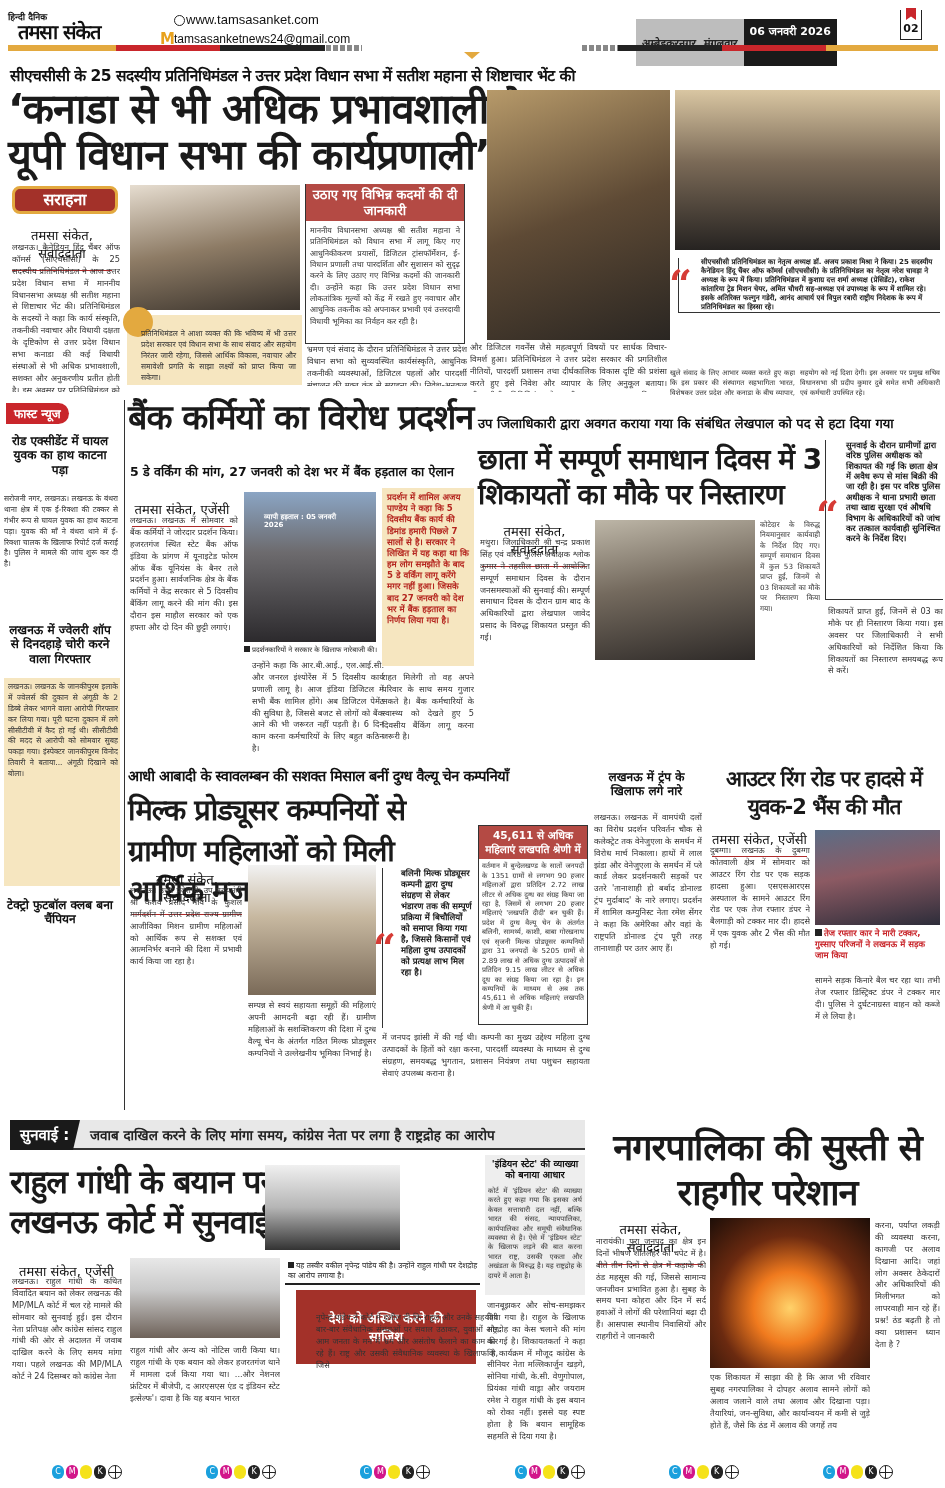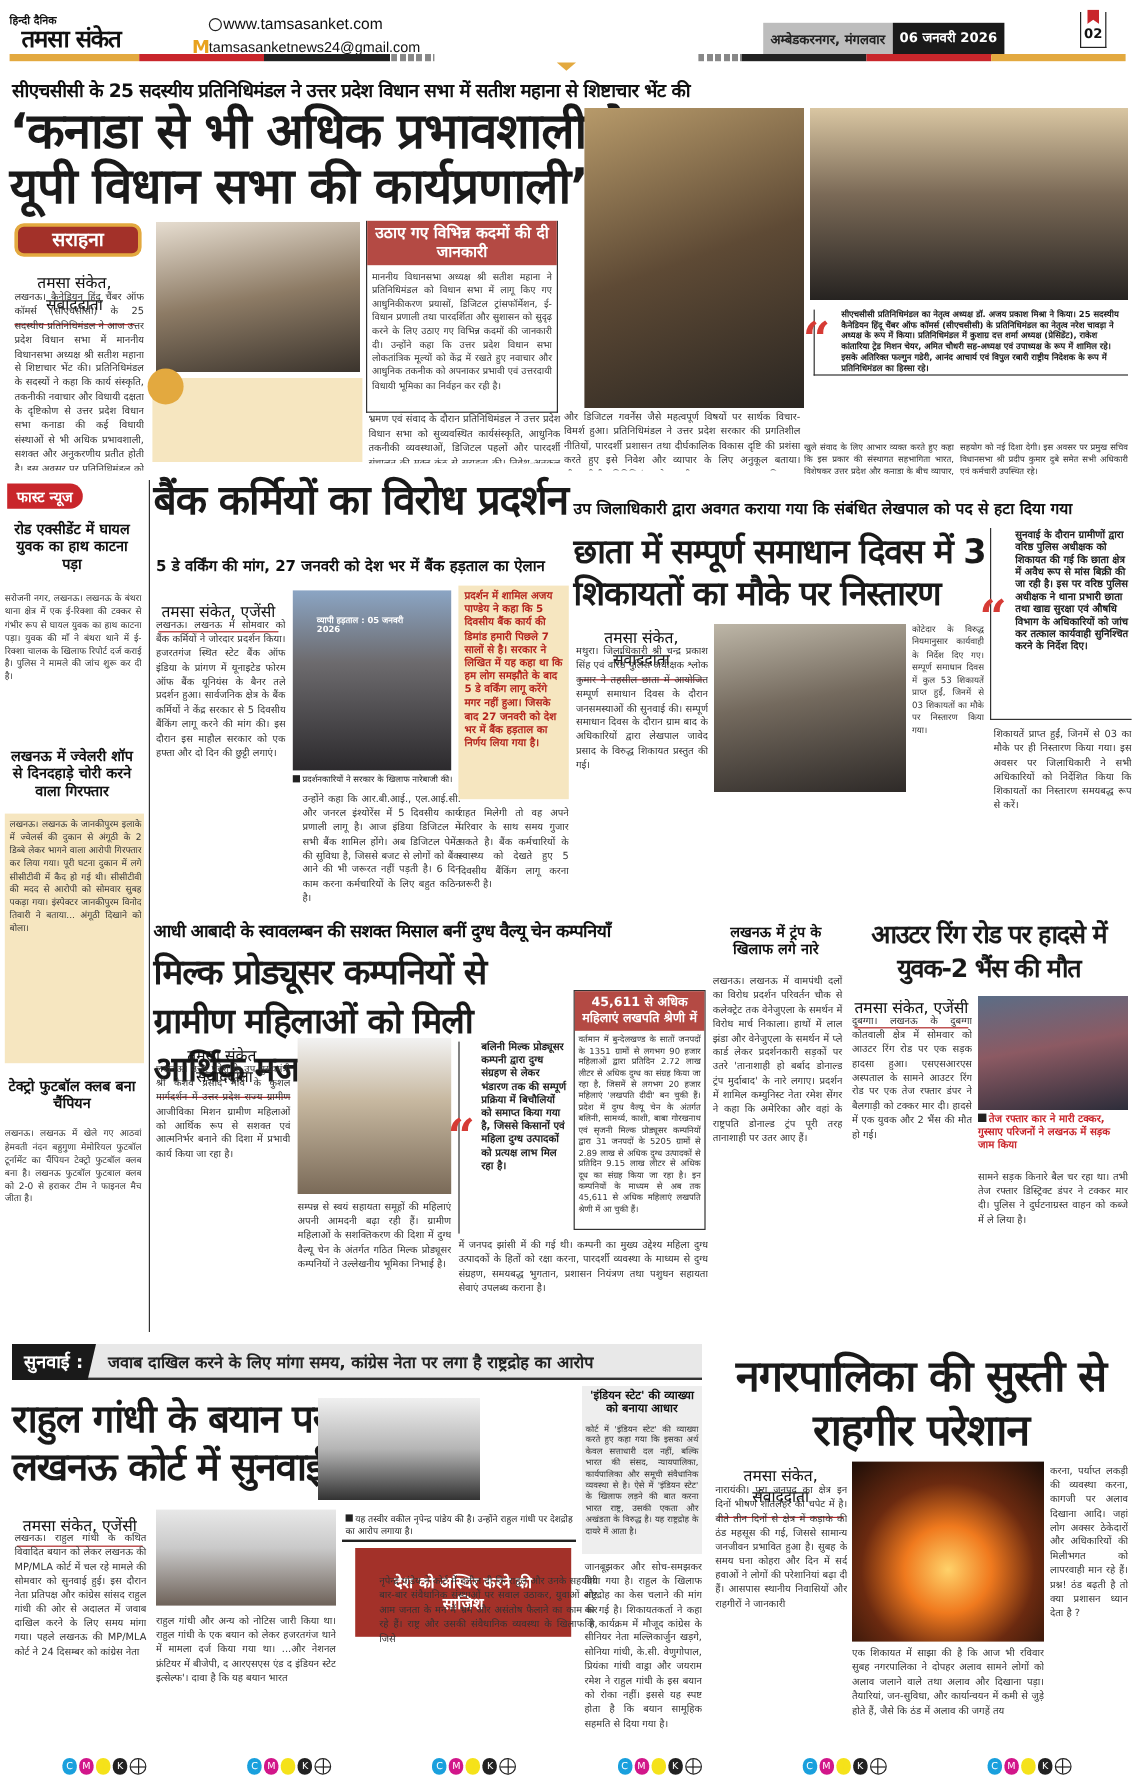--- a/index.html
+++ b/index.html
@@ -4,21 +4,21 @@
 <style>
 *{box-sizing:border-box;margin:0;padding:0}
 body{width:945px;height:1488px;background:#fff;font-family:"DejaVu Sans",sans-serif;color:#111;position:relative;overflow:hidden}
 .abs{position:absolute}
 .mast-small{font-size:9px;font-weight:bold}
 .mast-name{font-size:20px;font-weight:bold;letter-spacing:-1px}
 .web{font-size:13px;font-family:"Liberation Sans",sans-serif}
 .stripe{height:6px;position:absolute}
 .sec-tab{background:#e3a93f;color:#222;font-size:15px;font-weight:bold;text-align:center;padding-top:8px}
 .dateblk{display:flex;font-size:11px;font-weight:bold}
-.datecity{background:#bdbdbd;padding:6px 6px;color:#222}
+.datecity{background:#bdbdbd;padding:16px 6px;color:#222}
 .datedt{background:#1a1a1a;color:#fff;padding:4px 6px}
 .kicker{font-size:15px;font-weight:bold;letter-spacing:-0.5px}
 .hl{font-weight:bold;line-height:1.05;letter-spacing:-1px;color:#1a1a1a}
 .body{font-size:8.2px;line-height:1.45;color:#333;text-align:justify}
 .byline{font-size:13px;font-weight:normal;border-bottom:1.5px solid #b02a2a;padding-bottom:8px;text-align:center}
 .photo{background:linear-gradient(135deg,#6b5b4a,#9a8770 40%,#3e3a34);}
 .redbox{background:#b44a44;color:#fff;font-weight:bold;text-align:center}
 .qmark{color:#d63b35;font-size:56px;font-weight:bold;font-family:"DejaVu Serif",serif;line-height:1}
 .beige{background:#f6e6c0}
 .side-title{font-weight:bold;text-align:center;line-height:1.2}
@@ -65,20 +65,21 @@
 
 <div class="abs" style="left:12px;top:186px;width:106px;height:28px;background:#a33129;border-radius:8px;border:3px solid #e3a93f;">
   <div style="color:#fff;font-weight:bold;font-size:16px;text-align:center;line-height:22px;">सराहना</div>
 </div>
 <div class="abs byline" style="left:12px;top:226px;width:100px;">तमसा संकेत, संवाददाता</div>
 <div class="abs body" style="left:12px;top:242px;width:108px;height:150px;overflow:hidden;">लखनऊ। कैनेडियन हिंदू चैंबर ऑफ कॉमर्स (सीएचसीसी) के 25 सदस्यीय प्रतिनिधिमंडल ने आज उत्तर प्रदेश विधान सभा में माननीय विधानसभा अध्यक्ष श्री सतीश महाना से शिष्टाचार भेंट की। प्रतिनिधिमंडल के सदस्यों ने कहा कि कार्य संस्कृति, तकनीकी नवाचार और विधायी दक्षता के दृष्टिकोण से उत्तर प्रदेश विधान सभा कनाडा की कई विधायी संस्थाओं से भी अधिक प्रभावशाली, सशक्त और अनुकरणीय प्रतीत होती है। इस अवसर पर प्रतिनिधिमंडल को विधान सभा परिसर का विस्तृत</div>
 
 <div class="abs photo" style="left:130px;top:185px;width:170px;height:125px;background:linear-gradient(170deg,#e6ddd0,#8d7b65 50%,#3b342d);"></div>
 <div class="abs beige" style="left:127px;top:315px;width:175px;height:70px;">
   <div class="abs" style="left:-4px;top:-8px;width:30px;height:30px;background:#e3a93f;border-radius:50%;"></div>
+  <div class="abs body" style="left:14px;top:14px;width:155px;font-size:7.5px;">प्रतिनिधिमंडल ने आशा व्यक्त की कि भविष्य में भी उत्तर प्रदेश सरकार एवं विधान सभा के साथ संवाद और सहयोग निरंतर जारी रहेगा, जिससे आर्थिक विकास, नवाचार और समावेशी प्रगति के साझा लक्ष्यों को प्राप्त किया जा सकेगा।</div>
 </div>
 
 <div class="abs" style="left:305px;top:184px;width:160px;height:160px;border:1.5px solid #333;border-top:none;">
   <div class="redbox" style="font-size:13px;padding:3px 4px;line-height:1.2;">उठाए गए विभिन्न कदमों की दी जानकारी</div>
   <div class="body" style="padding:4px;font-size:7.8px;">माननीय विधानसभा अध्यक्ष श्री सतीश महाना ने प्रतिनिधिमंडल को विधान सभा में लागू किए गए आधुनिकीकरण प्रयासों, डिजिटल ट्रांसफॉर्मेशन, ई-विधान प्रणाली तथा पारदर्शिता और सुशासन को सुदृढ़ करने के लिए उठाए गए विभिन्न कदमों की जानकारी दी। उन्होंने कहा कि उत्तर प्रदेश विधान सभा लोकतांत्रिक मूल्यों को केंद्र में रखते हुए नवाचार और आधुनिक तकनीक को अपनाकर प्रभावी एवं उत्तरदायी विधायी भूमिका का निर्वहन कर रही है।</div>
 </div>
 <div class="abs body" style="left:307px;top:344px;width:160px;height:42px;overflow:hidden;">भ्रमण एवं संवाद के दौरान प्रतिनिधिमंडल ने उत्तर प्रदेश विधान सभा को सुव्यवस्थित कार्यसंस्कृति, आधुनिक तकनीकी व्यवस्थाओं, डिजिटल पहलों और पारदर्शी संचालन की मुक्त कंठ से सराहना की। निवेश-अनुकूल वातावरण, ईज ऑफ डूइंग बिजनेस</div>
 <div class="abs body" style="left:470px;top:342px;width:197px;height:50px;overflow:hidden;">और डिजिटल गवर्नेंस जैसे महत्वपूर्ण विषयों पर सार्थक विचार-विमर्श हुआ। प्रतिनिधिमंडल ने उत्तर प्रदेश सरकार की प्रगतिशील नीतियों, पारदर्शी प्रशासन तथा दीर्घकालिक विकास दृष्टि की प्रशंसा करते हुए इसे निवेश और व्यापार के लिए अनुकूल बताया। सीएचसीसी प्रतिनिधिमंडल ने माननीय अध्यक्ष द्वारा प्रदान किए गए समय, मार्गदर्शन और</div>
 
 <div class="abs" style="left:678px;top:258px;width:262px;height:55px;border-left:1px solid #333;border-bottom:1.5px solid #333;">
@@ -89,21 +90,20 @@
 <div class="abs body" style="left:800px;top:368px;width:140px;height:30px;overflow:hidden;font-size:7px;">सहयोग को नई दिशा देगी। इस अवसर पर प्रमुख सचिव विधानसभा श्री प्रदीप कुमार दुबे समेत सभी अधिकारी एवं कर्मचारी उपस्थित रहे।</div>
 
 <div class="abs" style="left:0;top:400px;width:125px;height:710px;border-right:1.5px solid #333;">
   <div class="abs" style="left:6px;top:3px;background:#c9262b;color:#fff;font-weight:bold;font-size:12px;padding:2px 8px;border-radius:0 12px 12px 0;">फास्ट न्यूज</div>
   <div class="abs side-title" style="left:4px;top:34px;width:112px;font-size:12px;">रोड एक्सीडेंट में घायल युवक का हाथ काटना पड़ा</div>
   <div class="abs body" style="left:4px;top:94px;width:114px;height:126px;overflow:hidden;font-size:7.5px;">सरोजनी नगर, लखनऊ। लखनऊ के बंथरा थाना क्षेत्र में एक ई-रिक्शा की टक्कर से गंभीर रूप से घायल युवक का हाथ काटना पड़ा। युवक की माँ ने बंथरा थाने में ई-रिक्शा चालक के खिलाफ रिपोर्ट दर्ज कराई है। पुलिस ने मामले की जांच शुरू कर दी है।</div>
   <div class="abs side-title" style="left:4px;top:223px;width:112px;font-size:12px;">लखनऊ में ज्वेलरी शॉप से दिनदहाड़े चोरी करने वाला गिरफ्तार</div>
   <div class="abs beige" style="left:4px;top:278px;width:116px;height:208px;"></div>
   <div class="abs body" style="left:8px;top:282px;width:110px;height:200px;overflow:hidden;font-size:7.5px;">लखनऊ। लखनऊ के जानकीपुरम इलाके में ज्वेलर्स की दुकान से अंगूठी के 2 डिब्बे लेकर भागने वाला आरोपी गिरफ्तार कर लिया गया। पूरी घटना दुकान में लगे सीसीटीवी में कैद हो गई थी। सीसीटीवी की मदद से आरोपी को सोमवार सुबह पकड़ा गया। इंस्पेक्टर जानकीपुरम विनोद तिवारी ने बताया... अंगूठी दिखाने को बोला।</div>
   <div class="abs side-title" style="left:4px;top:498px;width:112px;font-size:12px;">टेक्ट्रो फुटबॉल क्लब बना चैंपियन</div>
-  <div class="abs body" style="left:4px;top:540px;width:114px;height:165px;overflow:hidden;font-size:7.5px;">लखनऊ। लखनऊ में खेले गए आठवां हेमवती नंदन बहुगुणा मेमोरियल फुटबॉल टूर्नामेंट का चैंपियन टेक्ट्रो फुटबॉल क्लब बना है। लखनऊ फुटबॉल फुटबाल क्लब को 2-0 से हराकर टीम ने फाइनल मैच जीता है।</div>
 </div>
 
 <div class="abs hl" style="left:128px;top:400px;font-size:34px;">बैंक कर्मियों का विरोध प्रदर्शन</div>
 <div class="abs" style="left:130px;top:463px;font-size:12.5px;font-weight:bold;">5 डे वर्किंग की मांग, 27 जनवरी को देश भर में बैंक हड़ताल का ऐलान</div>
 <div class="abs byline" style="left:132px;top:500px;width:100px;">तमसा संकेत, एजेंसी</div>
 <div class="abs body" style="left:130px;top:515px;width:108px;height:240px;overflow:hidden;">लखनऊ। लखनऊ में सोमवार को बैंक कर्मियों ने जोरदार प्रदर्शन किया। हजरतगंज स्थित स्टेट बैंक ऑफ इंडिया के प्रांगण में यूनाइटेड फोरम ऑफ बैंक यूनियंस के बैनर तले प्रदर्शन हुआ। सार्वजनिक क्षेत्र के बैंक कर्मियों ने केंद्र सरकार से 5 दिवसीय बैंकिंग लागू करने की मांग की। इस दौरान इस माहौल सरकार को एक हफ्ता और दो दिन की छुट्टी लगाएं।</div>
 <div class="abs photo" style="left:244px;top:492px;width:132px;height:150px;background:linear-gradient(180deg,#8ba5c4,#6d6b6e 40%,#2c2a2d);">
   <div style="color:#fff;font-size:7px;font-weight:bold;padding:20px;">व्यापी हड़ताल : 05 जनवरी 2026</div>
 </div>
 <div class="abs caption" style="left:244px;top:645px;width:135px;font-size:7px;">

